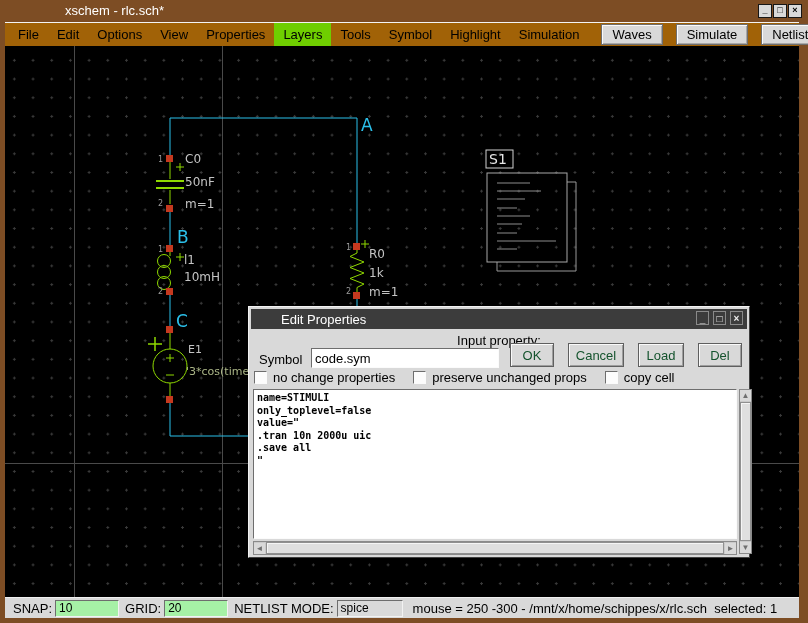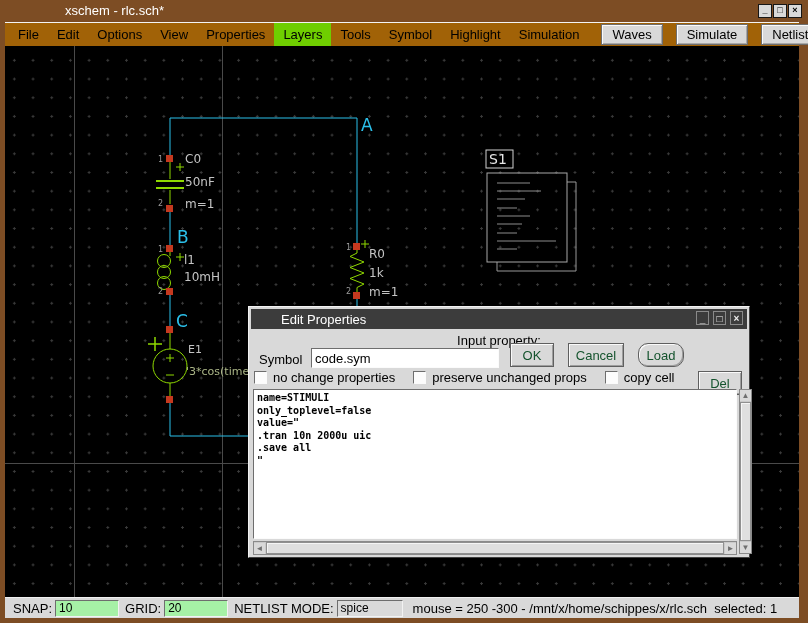--- a/index.html
+++ b/index.html
@@ -41,21 +41,21 @@
               border:1px solid #8a8a8a;background:#3C3C3C;box-sizing:border-box;font-weight:bold;}
   .dlg-prompt{position:absolute;left:0;right:0;top:26px;text-align:center;}
   .dlg-symbol-label{position:absolute;left:10px;top:45px;}
   .dlg-input{position:absolute;left:62px;top:41px;width:180px;height:18px;background:#fff;color:#000;
              border:1px solid;border-color:#6E6E6E #FBFBFB #FBFBFB #6E6E6E;font-size:13px;
              font-family:"Liberation Sans",sans-serif;padding:0 3px;outline:none;}
   .dlg-btn{position:absolute;top:36px;height:24px;background:#D9D9D9;border:1px solid #5F5F5F;
            box-shadow:inset 1px 1px 0 #FAFAFA, inset -1px -1px 0 #9E9E9E;font-size:13px;
            font-family:"Liberation Sans",sans-serif;color:#14532d;cursor:default;}
   .dlg-btn.ok{left:261px;width:44px;} .dlg-btn.cancel{left:319px;width:56px;}
-  .dlg-btn.load{left:389px;width:46px;border-radius:10px;} .dlg-btn.del{left:449px;width:44px;margin-top:28px;}
+  .dlg-btn.load{left:389px;width:46px;} .dlg-btn.del{left:449px;width:44px;}
   .cb-row{position:absolute;left:5px;top:62px;height:16px;display:flex;align-items:center;}
   .checkbox{width:11px;height:11px;background:#FCFCFC;border:1px solid;margin-right:6px;
             border-color:#6E6E6E #FBFBFB #FBFBFB #6E6E6E;}
   .cb-label{margin-right:18px;}
   .dlg-textarea{position:absolute;left:4px;top:82px;width:484px;height:150px;background:#fff;color:#000;
                 border:1px solid;border-color:#6E6E6E #FBFBFB #FBFBFB #6E6E6E;resize:none;overflow:hidden;
                 font-family:"DejaVu Sans Mono","Liberation Mono",monospace;font-size:10px;font-weight:bold;
                 line-height:12.6px;padding:2px 3px;outline:none;box-sizing:border-box;}
   .scroll-v{position:absolute;left:490px;top:82px;width:13px;height:165px;background:#C9C9C9;
             border:1px solid #8a8a8a;box-sizing:border-box;}

